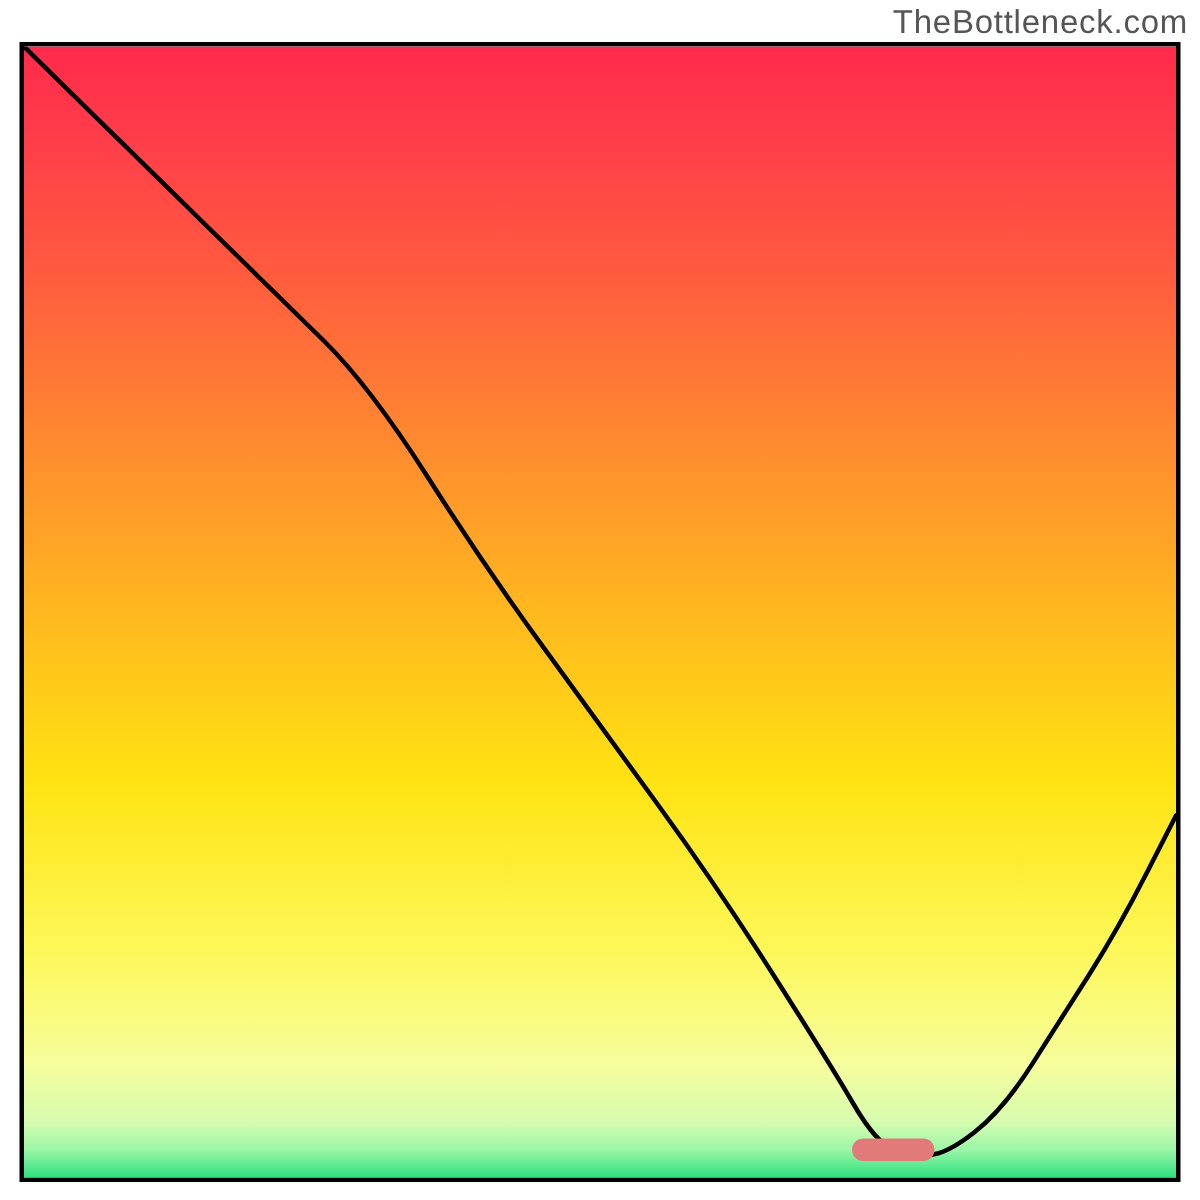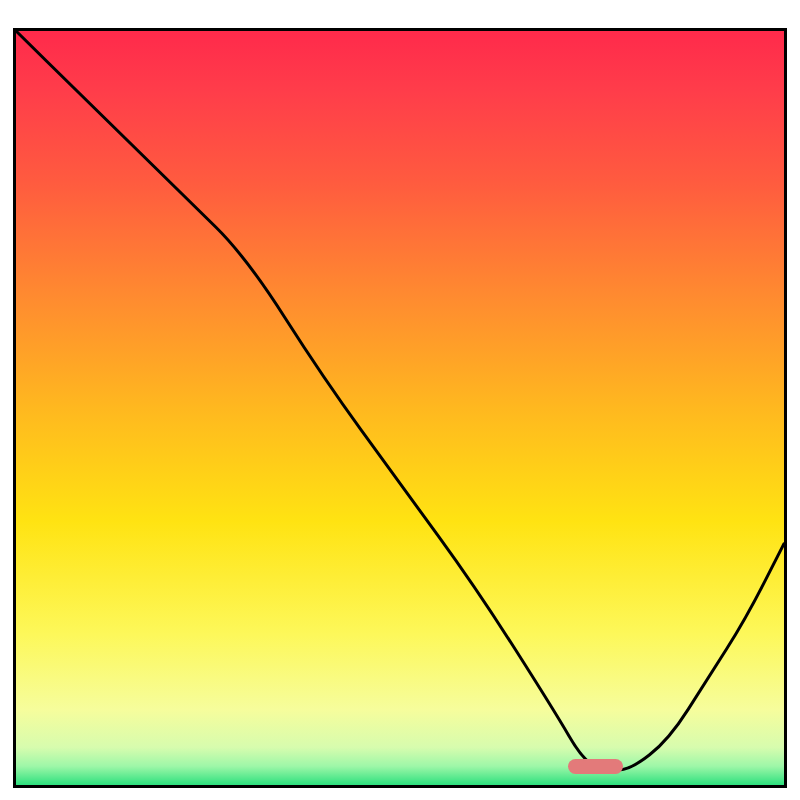--- a/index.html
+++ b/index.html
@@ -47,20 +47,21 @@
     position: absolute;
     background: #e37a7a;
     border-radius: 8px;
     z-index: 5;
   }
 </style>
 </head>
 <body>
 
 <div class="stage">
+  <div class="watermark">TheBottleneck.com</div>
 
   <div class="plot-frame">
     <svg class="plot-svg" viewBox="0 0 768 754" preserveAspectRatio="none">
       <defs>
         <linearGradient id="bg-grad" x1="0" y1="0" x2="0" y2="1">
             <stop offset="0%" stop-color="#ff2a4b"></stop>
             <stop offset="8%" stop-color="#ff3d4a"></stop>
             <stop offset="20%" stop-color="#ff5b3f"></stop>
             <stop offset="35%" stop-color="#ff8a30"></stop>
             <stop offset="50%" stop-color="#ffb81f"></stop>

